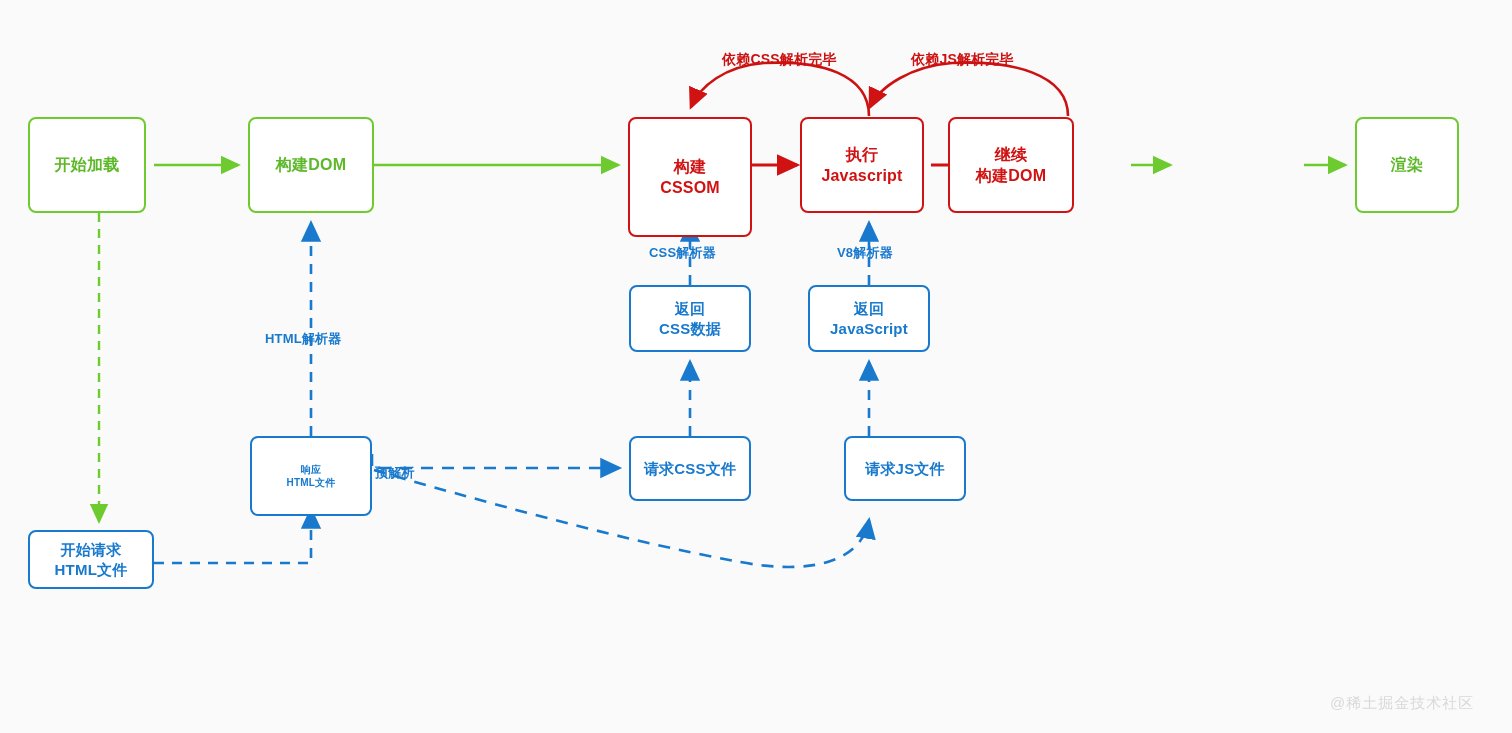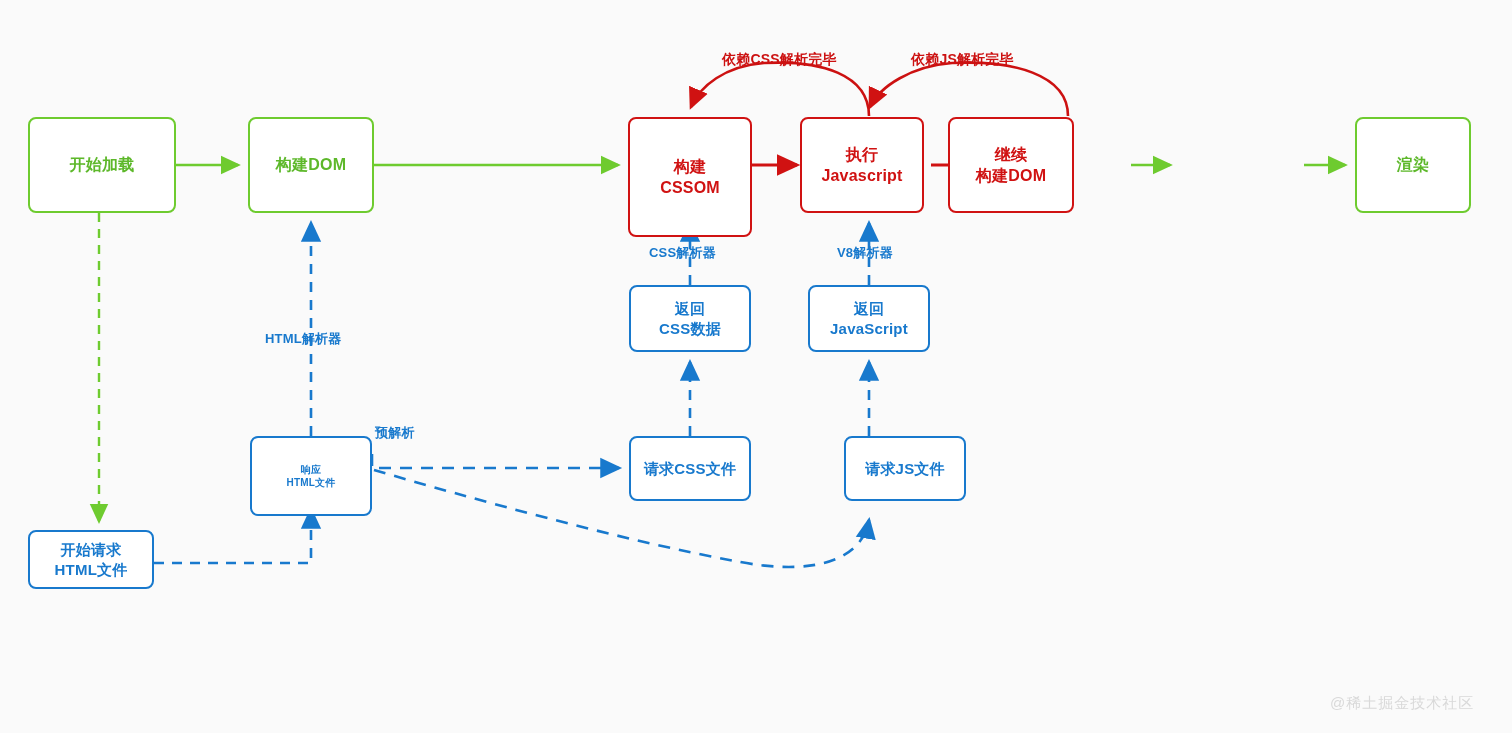--- a/index.html
+++ b/index.html
@@ -133,35 +133,35 @@
 
     <g>
       <path d="M690,285 L690,223" stroke="#1879cd" stroke-width="2.6" fill="none" stroke-dasharray="10,8" marker-end="url(#ah-blue)"></path>
     </g>
 
     <g>
       <path d="M869,285 L869,223" stroke="#1879cd" stroke-width="2.6" fill="none" stroke-dasharray="10,8" marker-end="url(#ah-blue)"></path>
     </g>
   </svg>
 
-  <div class="node green" style="left:28px;top:117px;width:148px;height:96px;font-size:16px;">开始加载</div>
+  <div class="node green" style="left:28px;top:117px;width:118px;height:96px;font-size:16px;">开始加载</div>
 
   <div class="node green" style="left:248px;top:117px;width:126px;height:96px;font-size:16px;">构建DOM</div>
 
   <div class="node red" style="left:628px;top:117px;width:124px;height:120px;font-size:16px;">构建
 CSSOM</div>
 
   <div class="node red" style="left:800px;top:117px;width:124px;height:96px;font-size:16px;">执行
 Javascript</div>
 
   <div class="node red" style="left:948px;top:117px;width:126px;height:96px;font-size:16px;">继续
 构建DOM</div>
 
 
-  <div class="node green" style="left:1355px;top:117px;width:116px;height:96px;font-size:16px;">渲染</div>
+  <div class="node green" style="left:1355px;top:117px;width:104px;height:96px;font-size:16px;">渲染</div>
 
   <div class="node blue" style="left:629px;top:285px;width:122px;height:67px;font-size:15px;">返回
 CSS数据</div>
 
   <div class="node blue" style="left:808px;top:285px;width:122px;height:67px;font-size:15px;">返回
 JavaScript</div>
 
   <div class="node blue" style="left:250px;top:436px;width:122px;height:80px;font-size:10px;text-align:center;">响应
 HTML文件</div>
 
@@ -175,17 +175,17 @@
   <div class="edge-label red" style="left:722px;top:51px;font-size:14px;">依赖CSS解析完毕</div>
 
   <div class="edge-label red" style="left:911px;top:51px;font-size:14px;">依赖JS解析完毕</div>
 
   <div class="edge-label blue" style="left:649px;top:244px;font-size:13px;">CSS解析器</div>
 
   <div class="edge-label blue" style="left:837px;top:244px;font-size:13px;">V8解析器</div>
 
   <div class="edge-label blue" style="left:265px;top:330px;font-size:13px;">HTML解析器</div>
 
-  <div class="edge-label blue" style="left:375px;top:424px;font-size:13px;">预解析</div>
+  <div class="edge-label blue" style="left:375px;top:464px;font-size:13px;">预解析</div>
 
   <div class="watermark" style="left:1330px;top:694px;">@稀土掘金技术社区</div>
 
 </div>
 
 </body></html>

